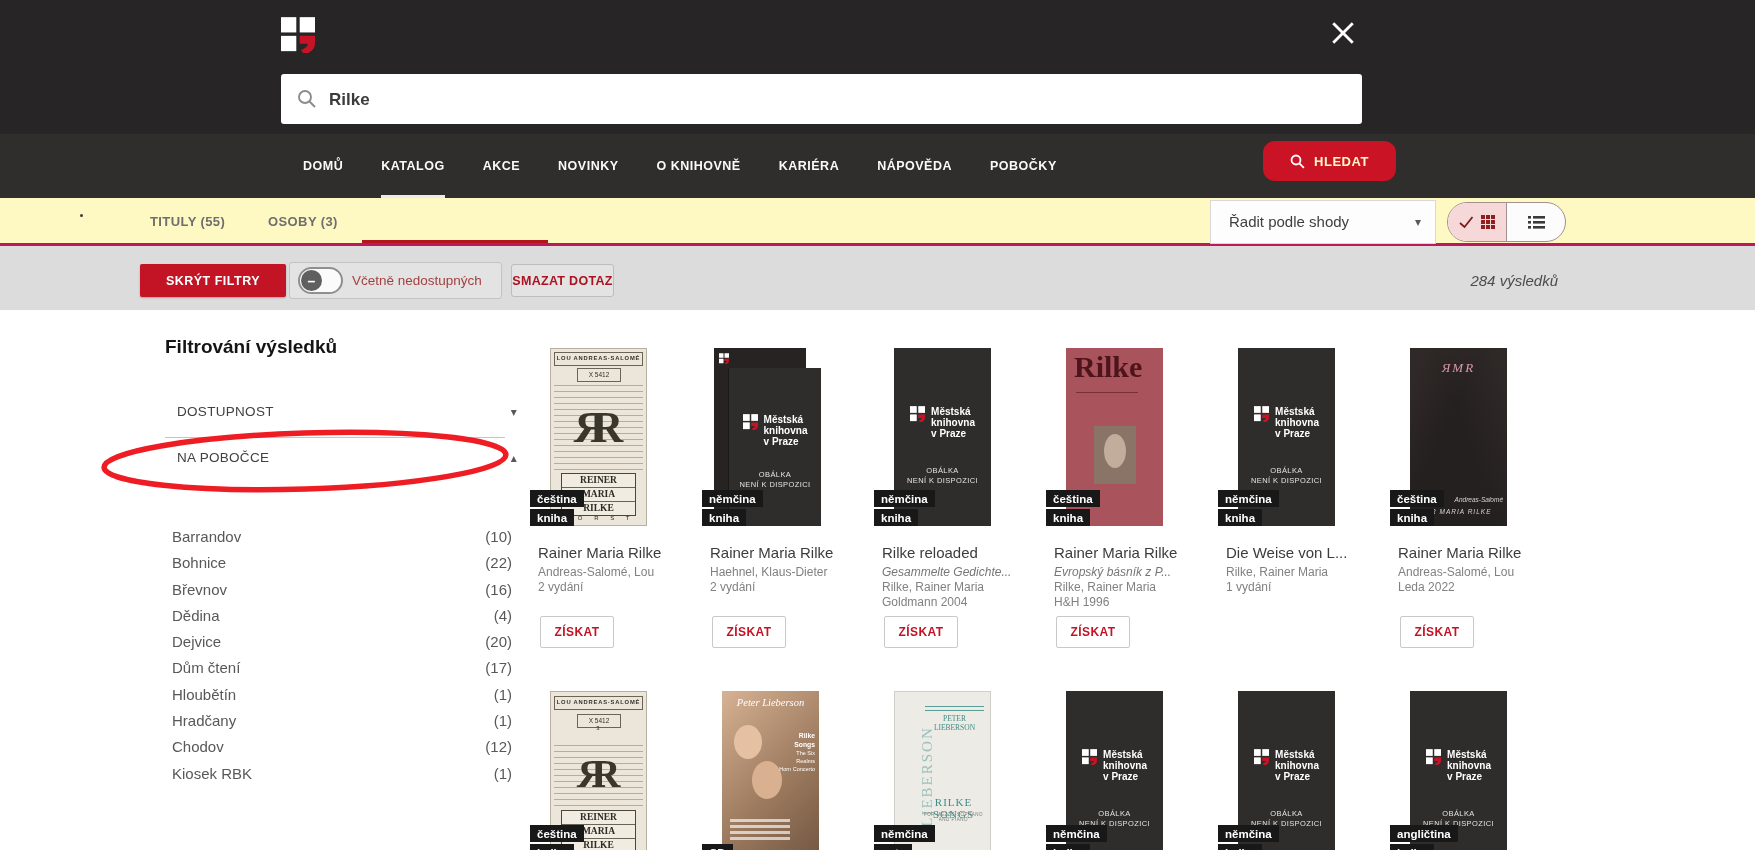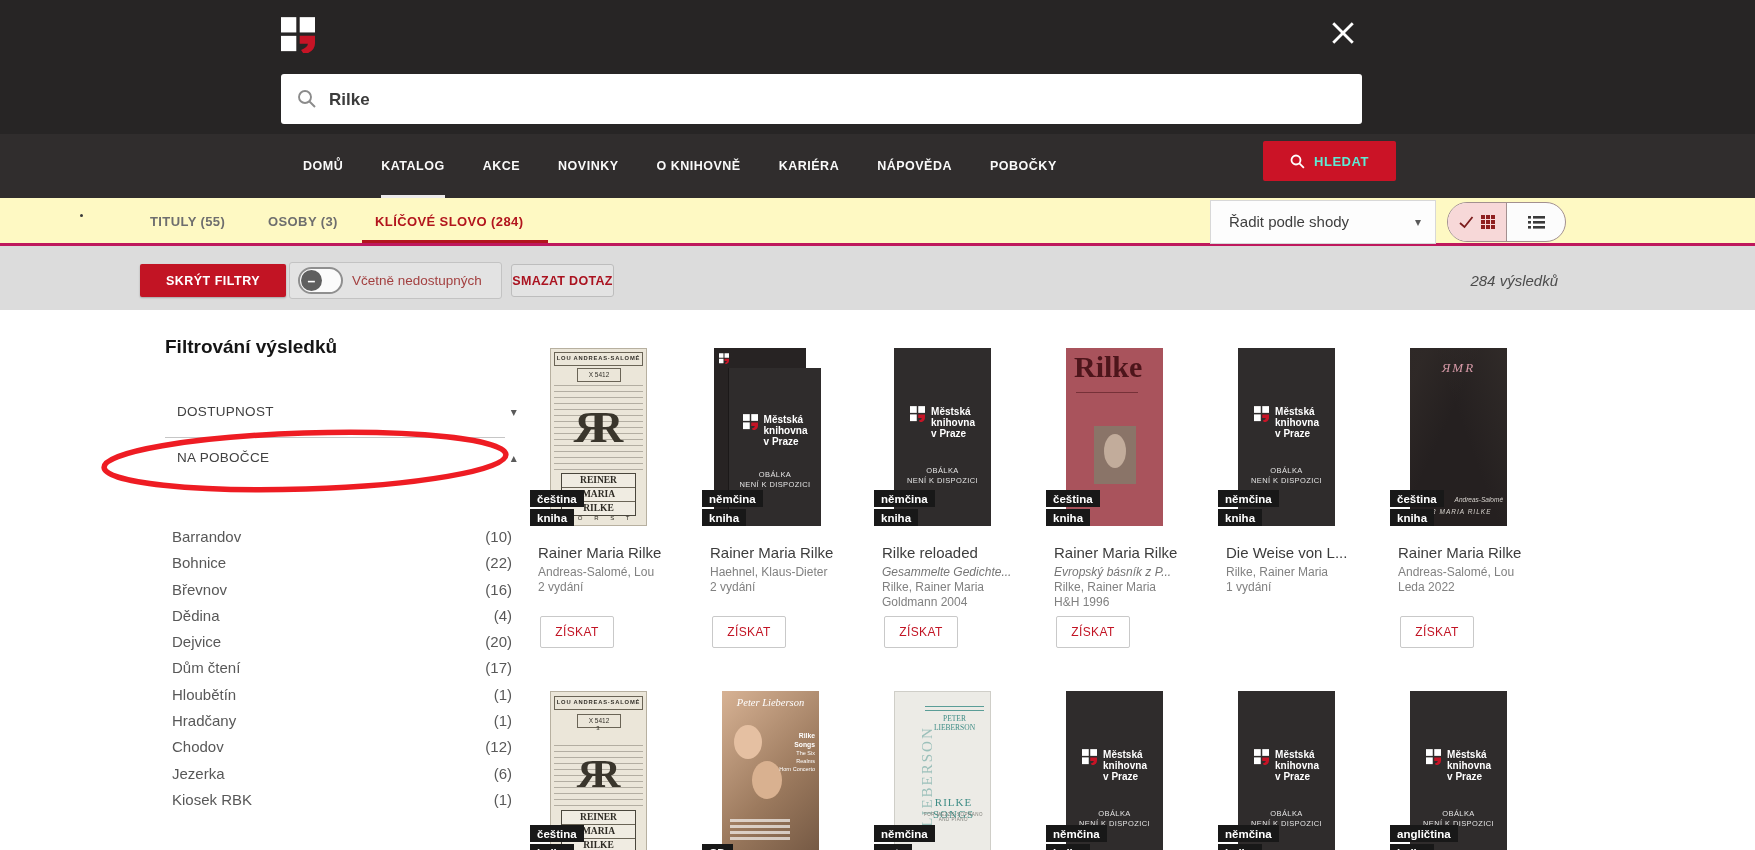--- a/index.html
+++ b/index.html
@@ -14,22 +14,22 @@
   .searchbox svg{position:absolute;left:16px;top:15px;}
   .search-input{position:absolute;left:46px;top:8px;width:990px;height:34px;border:0;outline:none;
     font-family:"Liberation Sans",sans-serif;font-size:17px;font-weight:600;color:#3c3c3c;background:transparent;}
 
   
   .nav{position:absolute;left:0;top:134px;width:1755px;height:64px;background:#302d2d;}
   .nav-items{position:absolute;left:303px;top:0;height:64px;display:flex;gap:38px;}
   .nav-item{position:relative;height:64px;line-height:64px;color:#fafafa;font-size:12.5px;
     font-weight:700;letter-spacing:.5px;cursor:pointer;white-space:nowrap;}
   .nav-item.active::after{content:"";position:absolute;left:0;right:0;bottom:0;height:3px;background:#eceaea;}
-  .hledat{position:absolute;left:1263px;top:7px;width:133px;height:40px;background:#cb1326;border-radius:2px;
-    display:flex;align-items:center;justify-content:center;gap:9px;color:#5eead4;font-size:13px;font-weight:700;
+  .hledat{position:absolute;left:1263px;top:7px;width:133px;height:40px;background:#cb1326;border-radius:12px;
+    display:flex;align-items:center;justify-content:center;gap:9px;color:#fef9c3;font-size:13px;font-weight:700;
     letter-spacing:.5px;cursor:pointer;}
 
   
   .tabband{position:absolute;left:0;top:198px;width:1755px;height:48px;background:#fef9c3;border-bottom:3px solid #be185d;box-sizing:border-box;}
   .tinydot{position:absolute;left:80px;top:16px;width:3px;height:3px;background:#3a3a3a;border-radius:50%;}
   .tab{position:absolute;top:0;height:48px;line-height:48px;font-size:13px;font-weight:700;
     letter-spacing:.4px;color:#6e6e6e;cursor:pointer;white-space:nowrap;}
   .tab.active{color:#b2151d;}
   .tab-underline{position:absolute;left:362px;bottom:0;width:186px;height:3px;background:#b2151d;}
   .sortbox{position:absolute;left:1210px;top:2px;width:226px;height:44px;background:#fdfdfd;
@@ -80,21 +80,21 @@
   .card{position:absolute;width:164px;}
   .cover{position:absolute;left:20px;top:0;width:97px;height:178px;overflow:hidden;}
   .badge{position:absolute;left:0;background:#181818;color:#fff;font-size:11.5px;font-weight:700;
     padding:2.5px 7px;white-space:nowrap;z-index:5;}
   .b1{top:142px;} .b2{top:161px;}
   .r2 .b1{top:134px;} .r2 .b2{top:153px;} .r2 .b1only{top:153px;}
   .c-title{position:absolute;left:8px;top:196px;width:154px;font-size:15px;color:#3c3c3c;cursor:pointer;}
   .c-meta{position:absolute;left:8px;top:217px;width:152px;font-size:12px;color:#818181;line-height:15px;}
   .c-meta .it{font-style:italic;color:#767676;}
   .getbtn{position:absolute;left:10px;top:268px;width:72px;height:30px;border:1px solid #c9c9c9;border-radius:2px;
-    background:#fff;color:#c21424;font-size:12px;font-weight:400;letter-spacing:.4px;display:flex;
+    background:#fff;color:#c21424;font-size:12px;font-weight:700;letter-spacing:.4px;display:flex;
     align-items:center;justify-content:center;cursor:pointer;}
 
   
   .mkp{background:#2f2c2c;}
   .mkp-row{position:absolute;left:0;right:0;top:58px;display:flex;justify-content:center;gap:6px;}
   .mkp-name{font-size:10px;font-weight:700;color:#fff;line-height:11px;}
   .nocov{position:absolute;left:0;right:0;top:118px;text-align:center;font-size:7.5px;color:#e3e3e3;
     line-height:10px;letter-spacing:.4px;}
   
   .cover-stack-back{position:absolute;left:12px;top:0;width:92px;height:162px;background:#272323;}
@@ -211,21 +211,20 @@
         <line x1="12.5" y1="12.5" x2="18.5" y2="18.5" stroke="#fff" stroke-width="2.4"></line>
       </svg>
       <span>HLEDAT</span>
     </div>
   </div>
 
   <div class="tabband">
     <div class="tinydot"></div>
     <span class="tab" style="left:150px">TITULY (55)</span>
     <span class="tab" style="left:268px">OSOBY (3)</span>
-    <span class="tab active" style="left:375px">KLÍČOVÉ SLOVO (284)</span>
     <div class="tab-underline"></div>
 
     <div class="sortbox">
       <span class="sort-label">Řadit podle shody</span>
       <span class="caret sort-caret">▾</span>
     </div>
     <div class="viewtoggle">
       <div class="vt-seg active">
         <svg width="15" height="14" viewBox="0 0 15 14">
           <polyline points="1,8 5.5,12 13.5,2" fill="none" stroke="#7c1d1d" stroke-width="1.8"></polyline>
@@ -321,24 +320,20 @@
       </div>
     <div class="branch">
         <span class="bname">Hradčany</span>
         <span class="bcount">(1)</span>
       </div>
     <div class="branch">
         <span class="bname">Chodov</span>
         <span class="bcount">(12)</span>
       </div>
     <div class="branch">
-        <span class="bname">Jezerka</span>
-        <span class="bcount">(6)</span>
-      </div>
-    <div class="branch">
         <span class="bname">Kiosek RBK</span>
         <span class="bcount">(1)</span>
       </div>
   </div>
 
   <div class="card" style="left:530px;top:348px;height:300px">
     <div class="cover scan">
       <div class="sc-head">LOU ANDREAS·SALOMÉ</div>
       <div class="sc-code">X 5412</div>
       <div class="sc-mono" style="top:35px;height:86px;font-size:44px">

